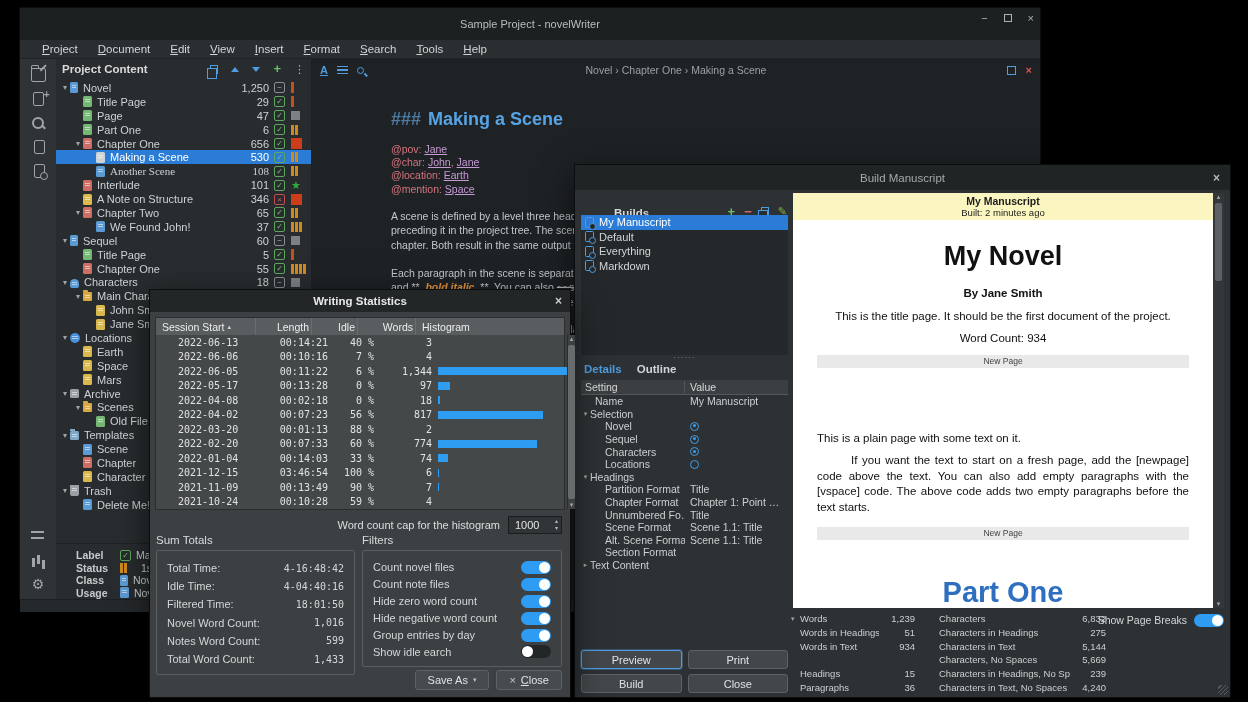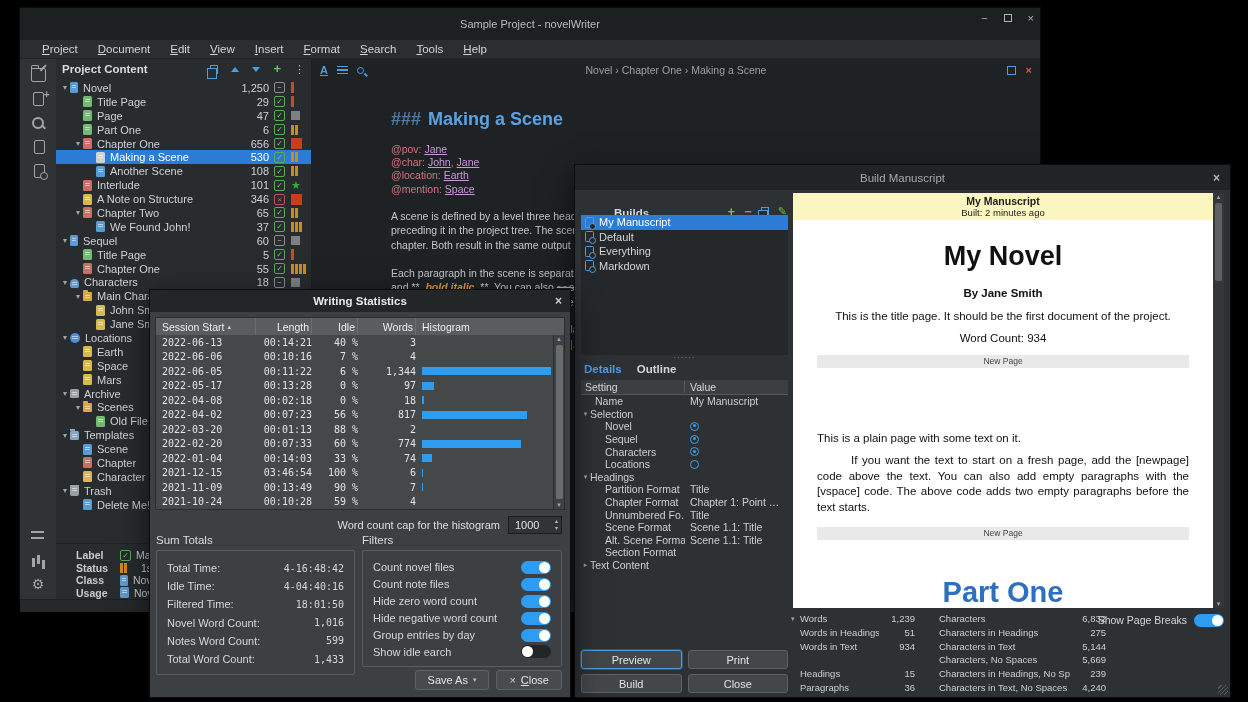--- a/index.html
+++ b/index.html
@@ -112,21 +112,21 @@
 
   
   #stats-window { left:150px; top:290px; width:420px; height:407px; background:#3c4042; z-index:30; font-size:11px; }
   .sw-titlebar { height:22px; background:#232627; display:flex; align-items:center; justify-content:center;
                  font-weight:bold; color:#e6e8ea; font-size:11.5px; position:relative; }
   .sw-close { position:absolute; right:8px; color:#c9cdcf; font-weight:bold; font-size:12px; }
   .sw-table { position:absolute; left:5px; top:27px; width:410px; height:193px; background:#454849; border:1px solid #2b2e2f; display:flex; flex-direction:column; }
   .st-head { height:17px; background:#595d5f; display:flex; align-items:center; color:#eceeef; font-size:10.5px; }
   .st-head > div { border-right:1px solid #6a6d6f; height:100%; display:flex; align-items:center; }
   .st-body { flex:1; position:relative; font-family:"DejaVu Sans Mono", monospace; font-size:10px; color:#e0e3e5; }
-  .st-row { height:14.5px; display:flex; align-items:center; }
+  .st-row { height:14.5px; display:flex; align-items:center;margin-left:16px; }
   .c-date { width:100px; padding-left:6px; } .c-len { width:56px; justify-content:flex-end; text-align:right; }
   .c-idle { width:46px; justify-content:flex-end; text-align:right; } .c-words { width:58px; justify-content:flex-end; text-align:right; }
   .c-hist { flex:1; padding-left:6px; }
   .st-row .c-len, .st-row .c-idle, .st-row .c-words { display:block; }
   .hbar { height:8px; background:#2e9cf0; }
   .st-scroll { width:11px; background:#3d4143; border-left:1px solid #2b2e2f; display:flex; flex-direction:column; align-items:center; font-size:7px; color:#9fa3a5; }
   .st-thumb { flex:1; width:7px; background:#686c6e; margin:2px 0; border-radius:2px; }
   .sw-cap { position:absolute; top:226px; right:8px; display:flex; align-items:center; gap:8px; color:#dcdfe1; }
   .spinbox { width:54px; height:18px; background:#303436; border:1px solid #1b1e1f; color:#e2e4e6; display:flex; align-items:center; padding-left:6px; position:relative; }
   .spin-arrows { position:absolute; right:3px; top:1px; font-size:6px; color:#b5b9bb; line-height:7px; text-align:center; }
@@ -304,21 +304,21 @@
               <span class="texp"></span>
               <span class="tic ic-doc-white"></span>
               <span class="tlabel">Making a Scene</span>
               <span class="tcount">530</span>
               <span class="chk chk-check">✓</span>
               <span class="flag f-bars2">
                 <i></i>
                 <i></i>
               </span>
             </div>
-            <div class="trow" style="padding-left: 30px;">
+            <div class="trow" style="padding-left: 30px; font-family: Liberation Serif, serif;">
               <span class="texp"></span>
               <span class="tic ic-doc-blue"></span>
               <span class="tlabel">Another Scene</span>
               <span class="tcount">108</span>
               <span class="chk chk-check">✓</span>
               <span class="flag f-bars2">
                 <i></i>
                 <i></i>
               </span>
             </div>

